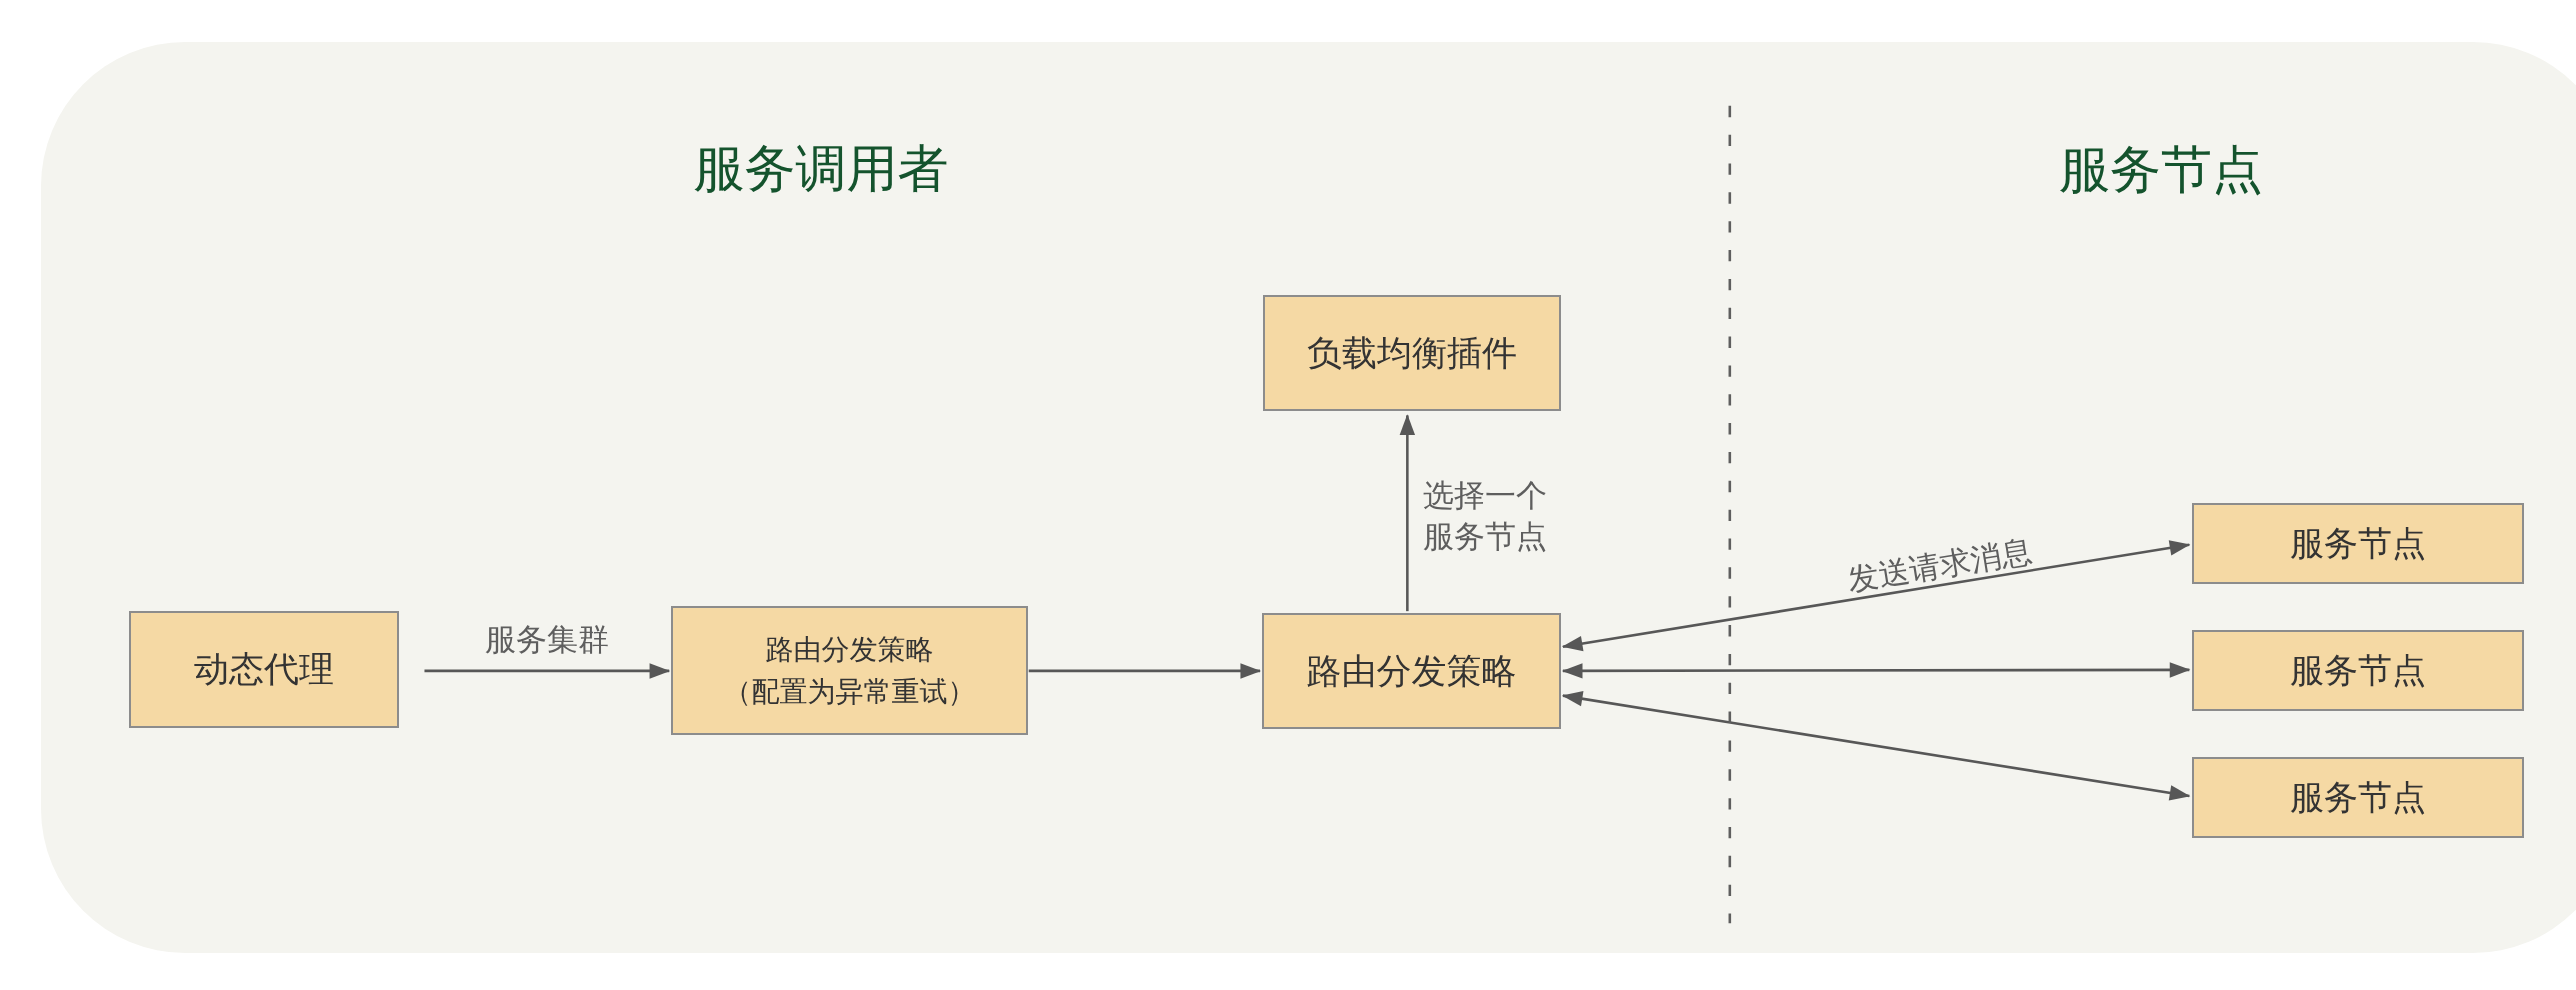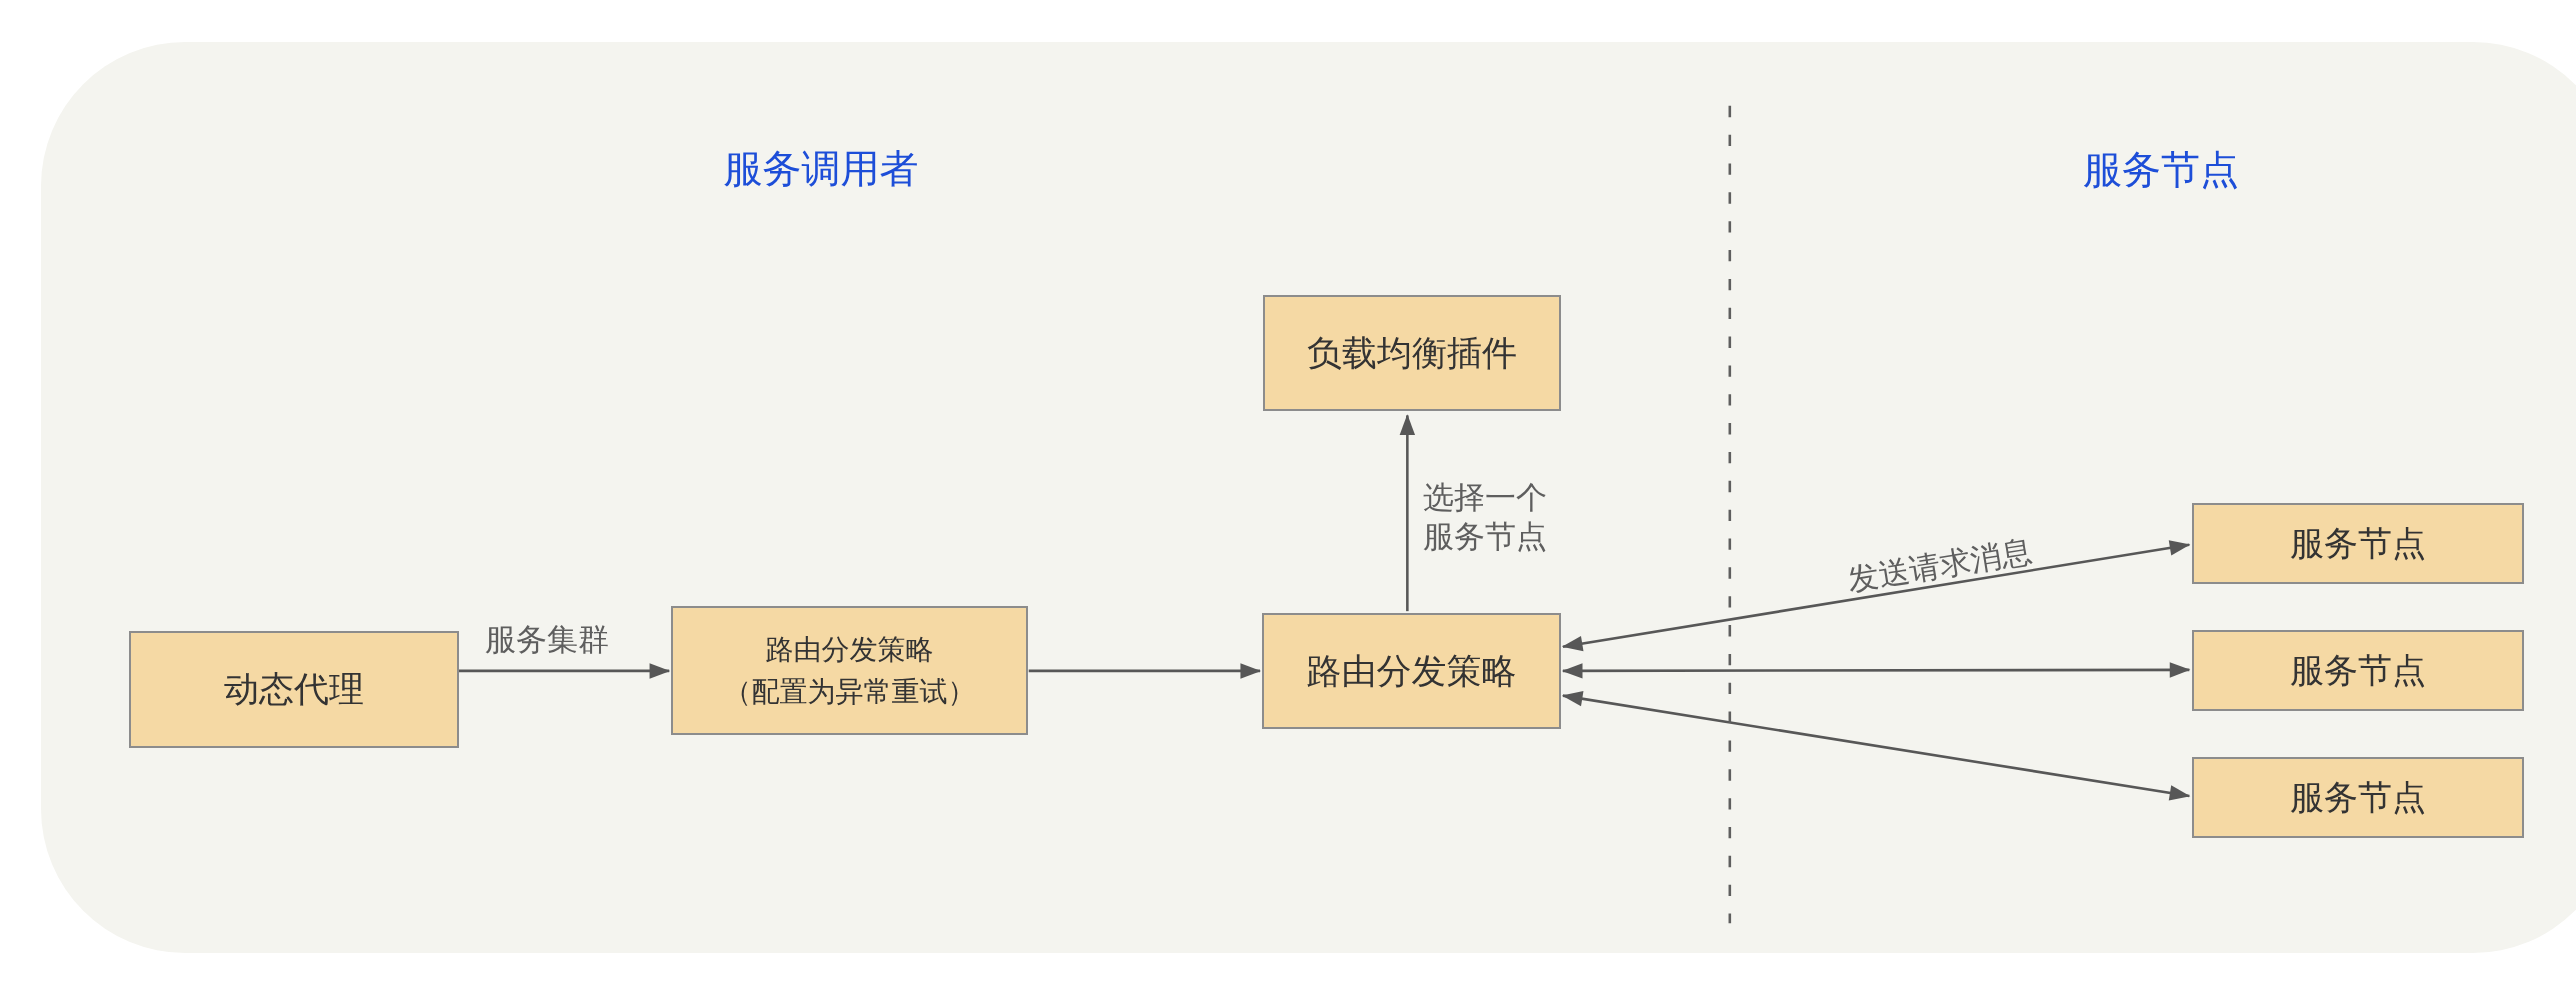--- a/index.html
+++ b/index.html
@@ -20,21 +20,21 @@
   .panel{
     position:absolute;left:41px;top:42px;width:2576px;height:911px;
     background:var(--panel-bg);border-radius:144px;
   }
   .connector-layer{position:absolute;left:0;top:0;width:2655px;height:991px;}
   .connector-layer line{stroke:var(--arrow);stroke-width:5px;}
   .connector-layer line.divider{stroke:var(--divider);stroke-dasharray:22 34;}
   .arrowhead{fill:var(--arrow);}
   .section-title{
     position:absolute;transform:translate(-50%,-50%);
-    font-size:39px;color:#1d4ed8;white-space:nowrap;
+    font-size:51px;color:#14532d;white-space:nowrap;
   }
   .node{
     position:absolute;box-sizing:border-box;
     display:flex;align-items:center;justify-content:center;flex-direction:column;
     background:var(--node-fill);border:2.1px solid var(--node-border);
     color:var(--node-text);font-size:35px;white-space:nowrap;
   }
   .node .ln{display:block;text-align:center;}
   #box-routing{font-size:28px;line-height:1.5;}
   .service-node{left:2192px;width:332px;height:81px;font-size:34px;}
@@ -63,21 +63,21 @@
     <line x1="2732" y1="1186" x2="2732" y2="806" marker-end="url(#ah)"></line>
     <line x1="3034" y1="1255" x2="4250" y2="1057" marker-start="url(#ah)" marker-end="url(#ah)"></line>
     <line x1="3034" y1="1302" x2="4250" y2="1300" marker-start="url(#ah)" marker-end="url(#ah)"></line>
     <line x1="3034" y1="1350" x2="4250" y2="1545" marker-start="url(#ah)" marker-end="url(#ah)"></line>
     <line class="divider" x1="3358" y1="205" x2="3358" y2="1792"></line>
   </svg>
 
   <div class="section-title" style="left:821px;top:169px;">服务调用者</div>
   <div class="section-title" style="left:2161px;top:170px;">服务节点</div>
 
-  <div class="node" id="box-dynamic-proxy" style="left:129px;top:631px;width:330px;height:117px;">
+  <div class="node" id="box-dynamic-proxy" style="left:129px;top:611px;width:270px;height:117px;">
     <span class="ln">动态代理</span>
   </div>
 
   <div class="node" id="box-routing" style="left:671px;top:606px;width:357px;height:129px;">
     <span class="ln">路由分发策略</span>
     <span class="ln">（配置为异常重试）</span>
   </div>
 
   <div class="node" id="box-cluster-manager" style="left:1262px;top:613px;width:299px;height:116px;">
     <span class="ln">路由分发策略</span>
@@ -93,20 +93,20 @@
   <div class="node service-node" style="top:630px;">
     <span class="ln">服务节点</span>
   </div>
   <div class="node service-node" style="top:757px;">
     <span class="ln">服务节点</span>
   </div>
 
   <div class="edge-label" id="lbl-initiate">服务集群</div>
 
   <div class="edge-label" id="lbl-select">
-    <span class="ln" style="display:block;">选择一个</span>
+    <span class="ln" style="display:block;font-family:Liberation Mono, monospace;">选择一个</span>
     <span class="ln" style="display:block;">服务节点</span>
   </div>
 
   <div class="edge-label" id="lbl-send">发送请求消息</div>
 
 </div>
 
 
 </body></html>

